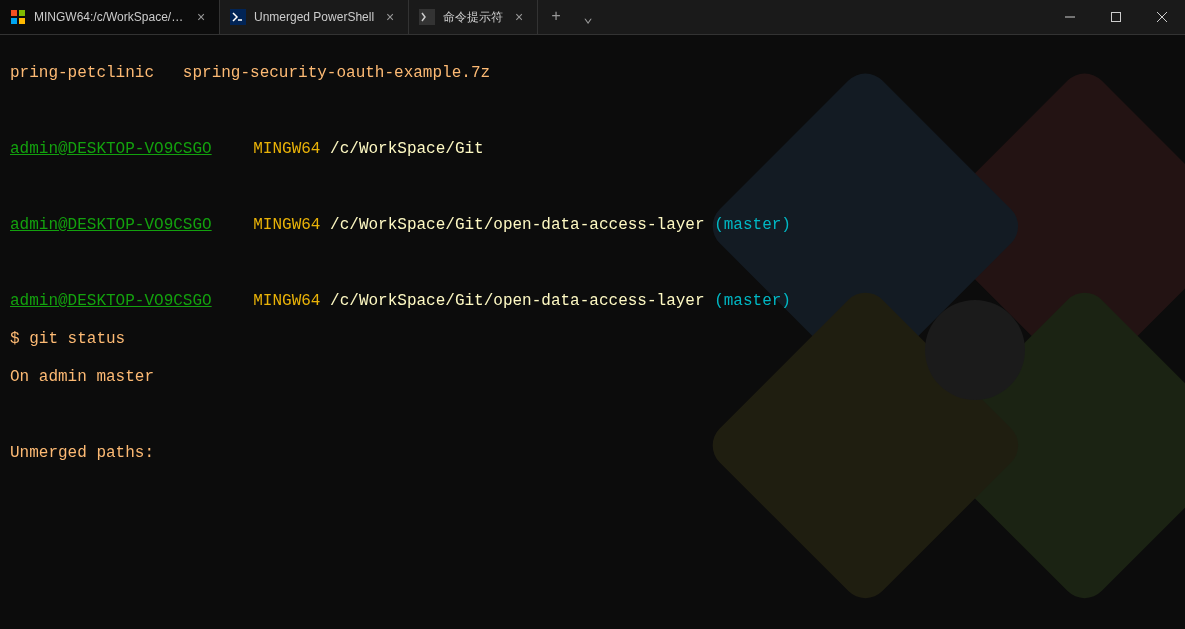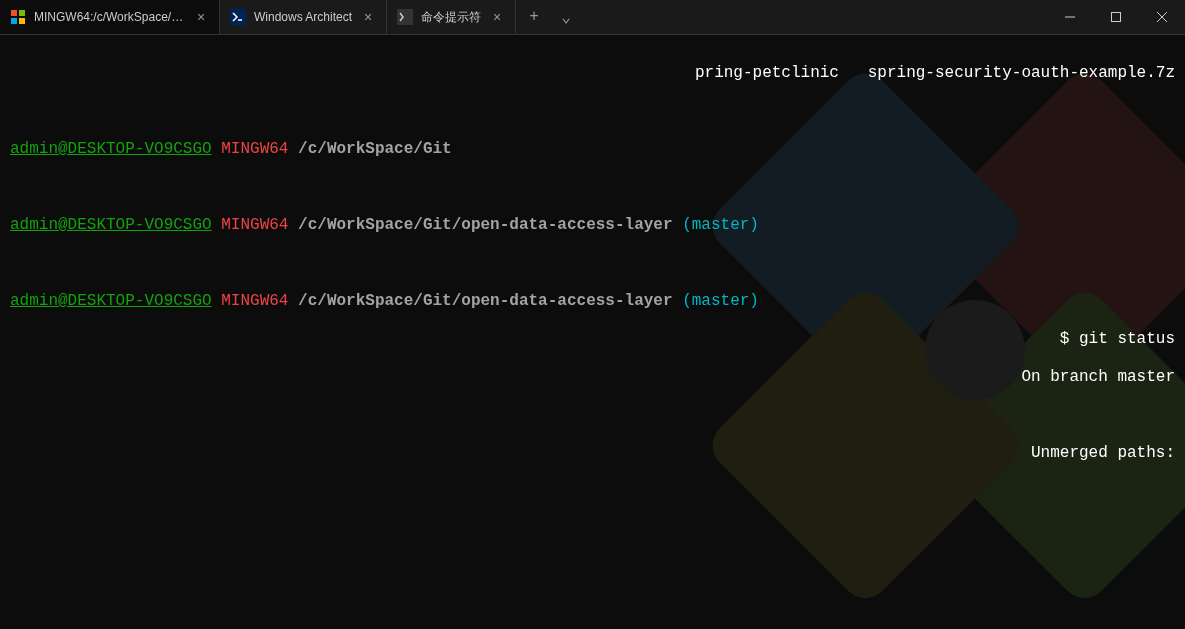--- a/index.html
+++ b/index.html
@@ -44,24 +44,24 @@
     .win-btn svg { width: 10px; height: 10px; }
     .terminal {
       padding: 10px;
       line-height: 19px;
       white-space: pre-wrap;
       word-break: break-all;
       position: relative;
       z-index: 2;
     }
     .c-green { color: #13a10e; text-decoration: underline; }
-    .c-magenta { color: #ef4444; }
-    .c-yellow { color: #a3a3a3; font-weight: bold; }
+    .c-magenta { color: #eab308; margin-left: 32px; }
+    .c-yellow { color: #fef9c3; }
     .c-cyan { color: #00b7c3; }
-    .dim { color: #ffffff; text-align: right; }
+    .dim { color: #fdba74; }
     .bg-logo {
       position: absolute;
       right: -70px;
       top: 70px;
       width: 560px;
       height: 560px;
       z-index: 1;
       opacity: 0.5;
       transform: rotate(45deg);
     }
@@ -99,21 +99,21 @@
       <span class="tab-title">MINGW64:/c/WorkSpace/Git/op</span>
       <span class="tab-close">×</span>
     </div>
     <div class="tab">
       <span class="tab-icon">
         <svg viewBox="0 0 16 16">
             <rect width="16" height="16" fill="#012456"></rect>
             <path d="M3 4 L7 8 L3 12 M8 11 L12 11" stroke="#fff" stroke-width="1.5" fill="none"></path>
           </svg>
       </span>
-      <span class="tab-title">Windows Architect</span>
+      <span class="tab-title">Unmerged PowerShell</span>
       <span class="tab-close">×</span>
     </div>
     <div class="tab">
       <span class="tab-icon">
         <svg viewBox="0 0 16 16">
             <rect width="16" height="16" fill="#333"></rect>
             <path d="M3 4 L6 8 L3 12" stroke="#ccc" stroke-width="1.5" fill="none"></path>
           </svg>
       </span>
       <span class="tab-title">命令提示符</span>
@@ -146,21 +146,21 @@
 
 <div class="terminal">
 <div class="line dim">pring-petclinic   spring-security-oauth-example.7z</div>
 <div class="line"> </div>
 <div class="line"><span class="c-green">admin@DESKTOP-VO9CSGO</span> <span class="c-magenta">MINGW64</span> <span class="c-yellow">/c/WorkSpace/Git</span></div>
 <div class="line"> </div>
 <div class="line"><span class="c-green">admin@DESKTOP-VO9CSGO</span> <span class="c-magenta">MINGW64</span> <span class="c-yellow">/c/WorkSpace/Git/open-data-access-layer</span><span class="c-cyan"> (</span><span class="c-cyan">master</span><span class="c-cyan">)</span></div>
 <div class="line"> </div>
 <div class="line"><span class="c-green">admin@DESKTOP-VO9CSGO</span> <span class="c-magenta">MINGW64</span> <span class="c-yellow">/c/WorkSpace/Git/open-data-access-layer</span><span class="c-cyan"> (</span><span class="c-cyan">master</span><span class="c-cyan">)</span></div>
 <div class="line dim">$ git status</div>
-<div class="line dim">On branch master</div>
+<div class="line dim">On admin master</div>
 <div class="line"> </div>
 <div class="line dim">Unmerged paths:</div>
 
 
 
 
 
 
 
 

